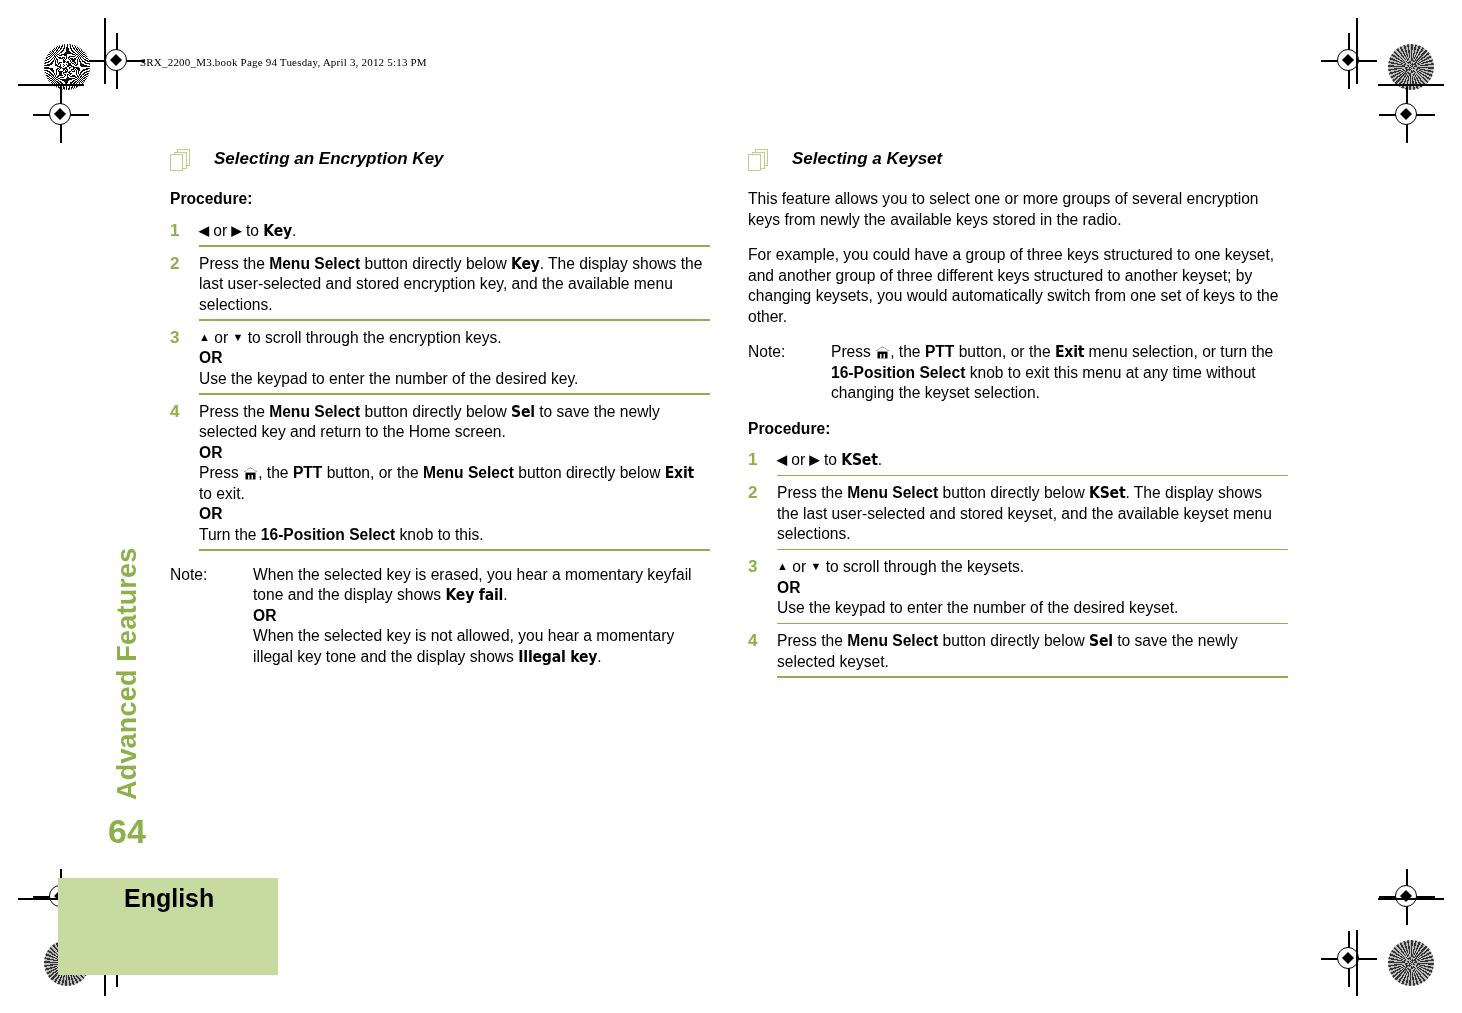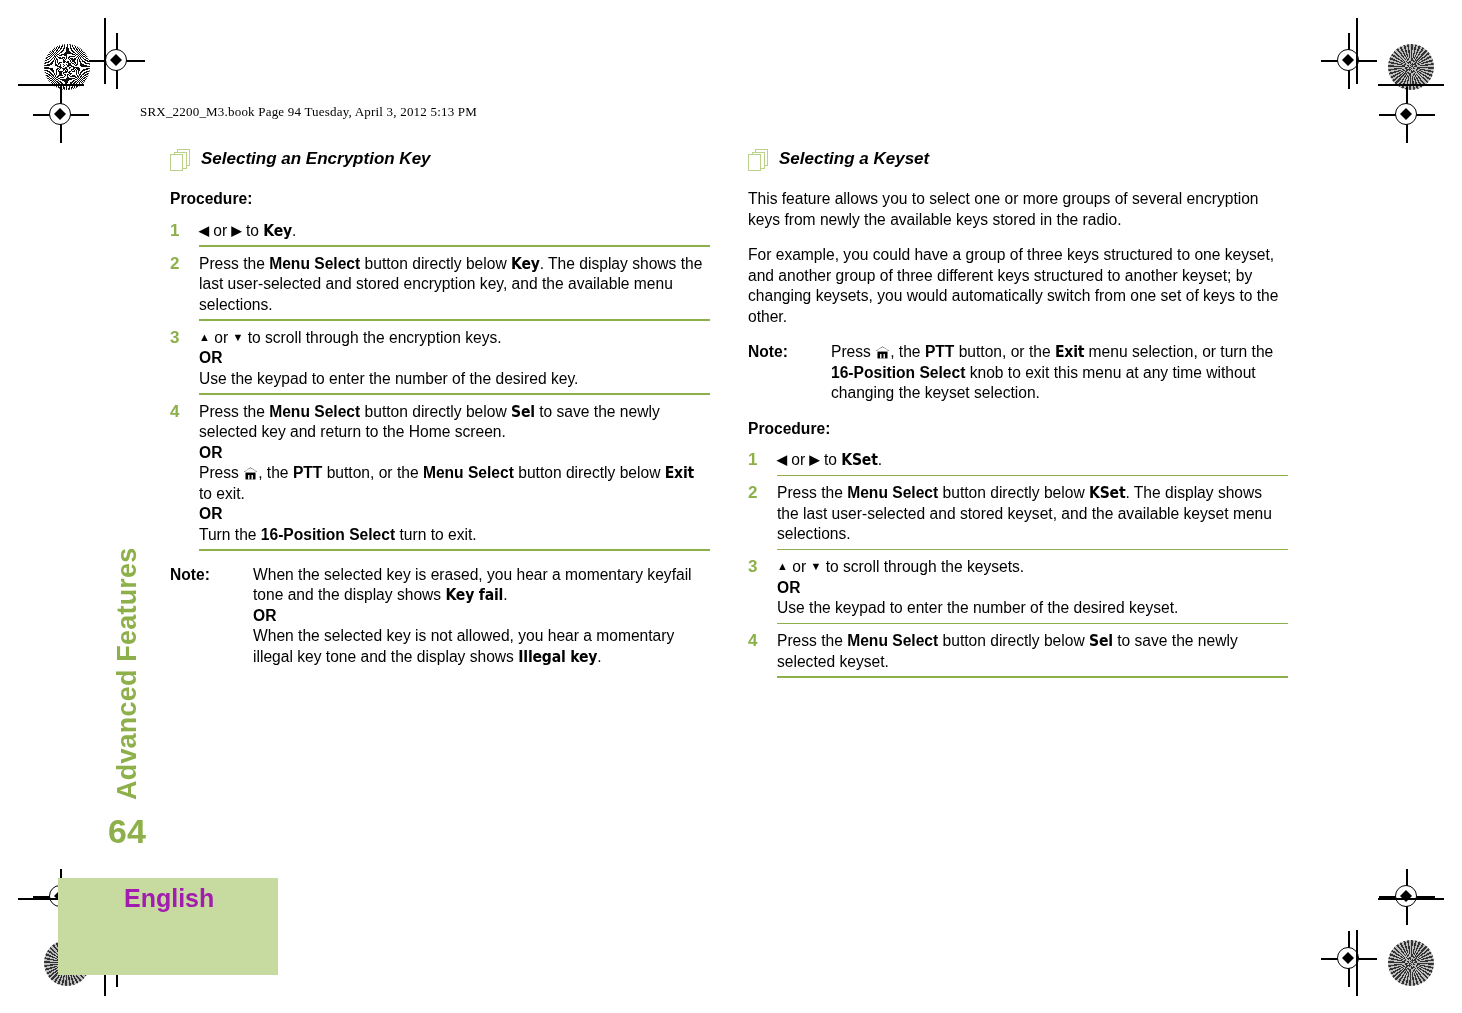--- a/index.html
+++ b/index.html
@@ -21,51 +21,51 @@
     border:1.6px solid #000;border-radius:50%;box-sizing:border-box;background:#fff;}
   .regmark .dot{position:absolute;left:12px;top:12px;width:12px;height:12px;background:#000;
     clip-path:polygon(50% 0,100% 50%,50% 100%,0 50%);}
   .regmark .vl{position:absolute;left:18.2px;top:-9px;width:1.6px;height:56px;background:#000;}
   .regmark .hl{position:absolute;top:18.2px;left:-9px;height:1.6px;width:56px;background:#000;}
   .cropline{position:absolute;background:#000;}
   .vline{width:1.5px;}
   .hline{height:1.5px;}
 
   
-  .bookline{position:absolute;font-family:"Liberation Serif",serif;font-size:13px;
-    letter-spacing:.2px;white-space:nowrap;margin-top:48px;}
+  .bookline{position:absolute;font-family:"Liberation Serif",serif;font-size:11px;
+    letter-spacing:.2px;white-space:nowrap;}
   .chaptertab{position:absolute;transform:rotate(-90deg);transform-origin:left top;
     color:#8DB04A;font-size:27px;font-weight:bold;white-space:nowrap;letter-spacing:.2px;}
   .pagenum{position:absolute;color:#8DB04A;font-size:34px;font-weight:bold;}
   .langblock{position:absolute;background:#C7DBA0;}
-  .langtext{position:absolute;color:#a21caf;font-size:25px;font-weight:bold;}
+  .langtext{position:absolute;color:#000000;font-size:25px;font-weight:bold;}
 
   
   .col{position:absolute;top:148px;width:540px;font-size:15.6px;line-height:20.5px;}
   .col.left{left:170px;}
   .col.right{left:748px;}
 
-  .sect{display:flex;align-items:flex-start;gap:9px;margin-bottom:16px;}
+  .sect{display:flex;align-items:flex-start;gap:22px;margin-bottom:16px;}
   .pagesicon{position:relative;width:22px;height:24px;flex:0 0 22px;margin-top:1px;}
   .pagesicon i{position:absolute;display:block;box-sizing:border-box;
      border:1.5px solid #B9D189;background:#fff;width:13px;height:17px;}
   .pagesicon i:nth-child(1){left:7px;top:0;}
   .pagesicon i:nth-child(2){left:4px;top:2.5px;}
   .pagesicon i:nth-child(3){left:0px;top:5px;}
   .secttitle{font-size:17px;font-weight:bold;font-style:italic;line-height:21px;}
 
   .para{margin:0 0 15px 0;}
   .lead{font-weight:bold;margin:0 0 11px 0;}
 
   .step{position:relative;padding-left:29px;margin:0;}
   .step .num{position:absolute;left:0;top:0;color:#8DB04A;font-size:17px;font-weight:bold;line-height:20.5px;}
   .rule{height:1.6px;background:#8DB04A;margin:4px 0 7px 29px;}
 
   .note{position:relative;padding-left:83px;margin:14px 0 15px 0;}
-  .note .lbl{position:absolute;left:0;top:0;font-weight:bold;}
+  .note .lbl{position:absolute;left:0;top:0;font-weight:normal;}
 
   b.ui{font-weight:bold;}
   
   .disp{font-weight:bold;font-family:"DejaVu Sans",sans-serif;
         font-stretch:condensed;letter-spacing:-.2px;margin-top:20px;}
   .or{font-weight:bold;}
 
   
   .gl{display:inline-block;font-weight:bold;line-height:1;}
   .arrow-l,.arrow-r{font-size:13px;position:relative;top:-1px;}
@@ -188,21 +188,21 @@
   <div class="step">
     <span class="num">4</span><span>Press the </span><b class="ui">Menu Select</b><span> button directly below </span><span class="disp">Sel</span><span> to save the newly selected key and return to the Home screen.</span><br>
     <span class="or">OR</span><br>
     <span>Press </span><span class="homeicon"><svg viewBox="0 0 16 14" width="15" height="13">
           <path d="M8 0.5 L15.2 5.2 L13.6 5.2 L13.6 4.4 L8 1.0 L2.4 4.4 L2.4 5.2 L0.8 5.2 Z" fill="#000"></path>
           <rect x="2.6" y="6.0" width="10.8" height="7.4" fill="#000"></rect>
           <rect x="5.4" y="8.6" width="1.5" height="4.8" fill="#fff"></rect>
           <rect x="9.1" y="8.6" width="1.5" height="4.8" fill="#fff"></rect>
         </svg></span><span>, the </span><b class="ui">PTT</b><span> button, or the </span><b class="ui">Menu Select</b><span> button directly below </span><span class="disp">Exit</span><span> to exit.</span><br>
     <span class="or">OR</span><br>
-    <span>Turn the </span><b class="ui">16-Position Select</b><span> turn to exit.</span>
+    <span>Turn the </span><b class="ui">16-Position Select</b><span> knob to this.</span>
   </div>
   <div class="rule"></div>
 
   <div class="note">
     <span class="lbl">Note:</span><span>When the selected key is erased, you hear a momentary keyfail tone and the display shows </span><span class="disp">Key fail</span><span>.</span><br>
     <span class="or">OR</span><br>
     <span>When the selected key is not allowed, you hear a momentary illegal key tone and the display shows </span><span class="disp">Illegal key</span><span>.</span>
   </div>
 </div>
 

